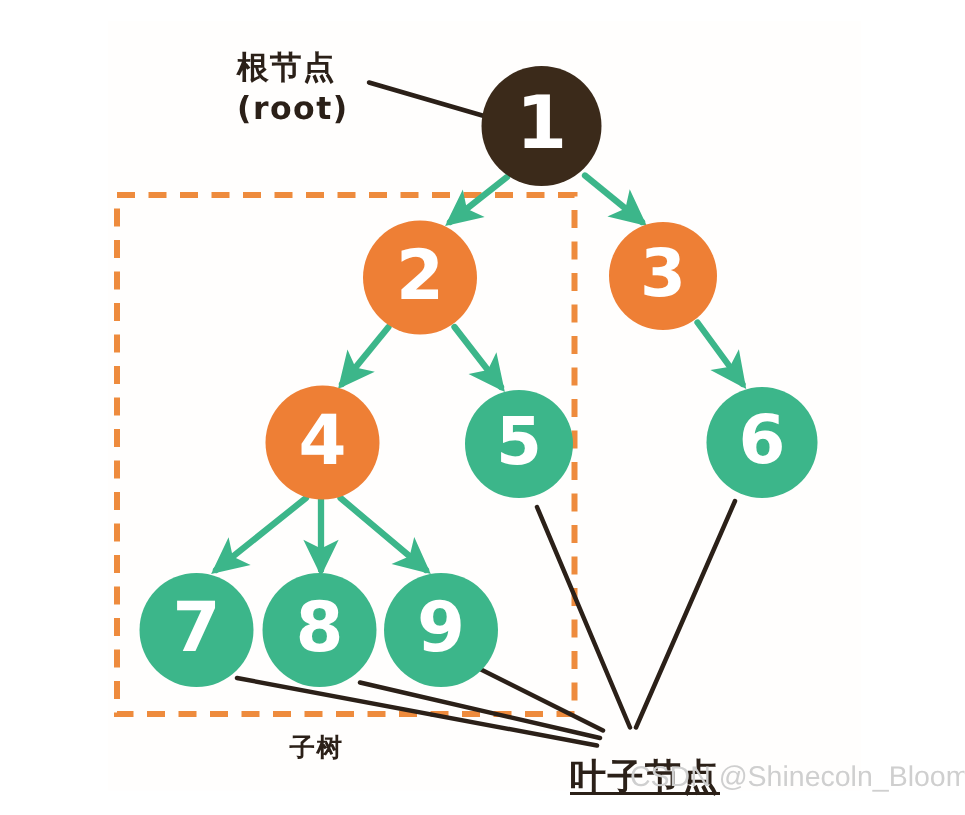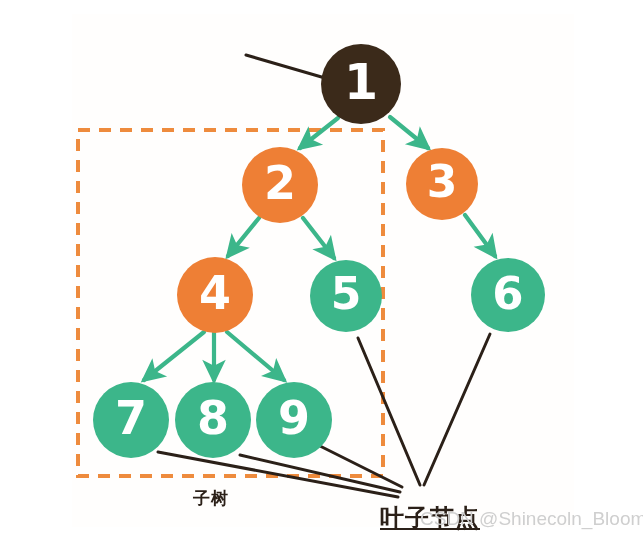--- a/index.html
+++ b/index.html
@@ -147,20 +147,24 @@
           <circle cx="213" cy="420" r="38" fill="#3cb68a"></circle>
           <text x="213" y="434.06" text-anchor="middle" class="node-label" font-size="46">8</text>
         </g>
         <g>
           <circle cx="294" cy="420" r="38" fill="#3cb68a"></circle>
           <text x="294" y="434.06" text-anchor="middle" class="node-label" font-size="46">9</text>
         </g>
       </g>
   </svg>
 
+  <div class="hand-text" id="label-root">
+    <div>根节点</div>
+    <div>(root)</div>
+  </div>
 
   <div class="hand-text" id="label-subtree">子树</div>
 
   <div class="hand-text" id="label-leaf">叶子节点</div>
 
   <div id="watermark">CSDN @Shinecoln_Bloom</div>
 
 </div>
 
 </body></html>

